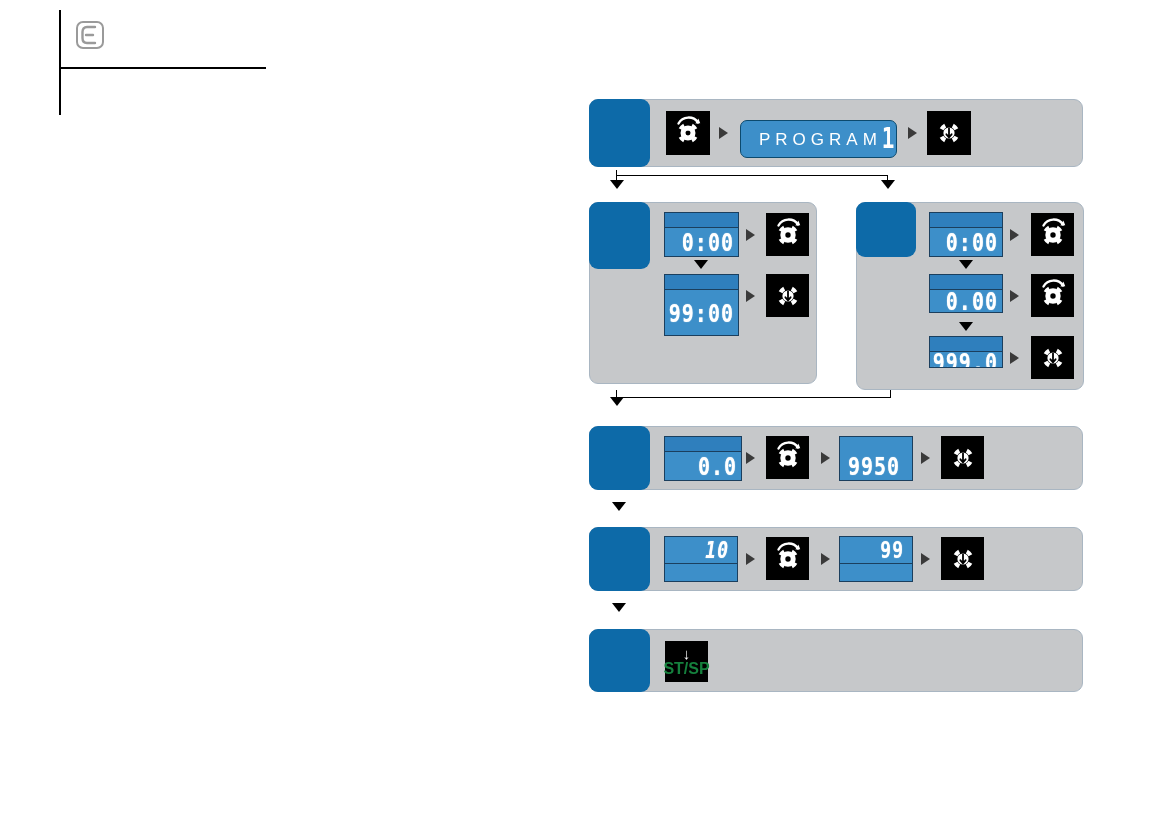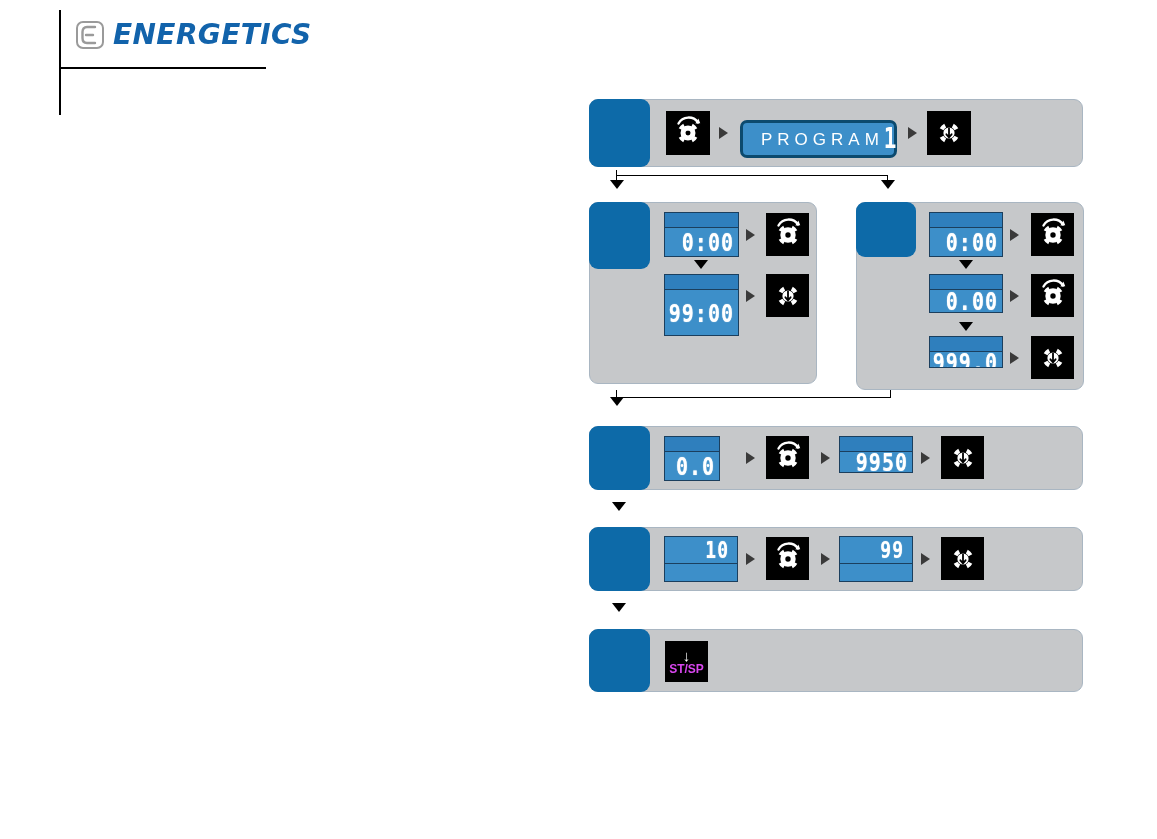--- a/index.html
+++ b/index.html
@@ -81,21 +81,21 @@
   .lcd.top-digits .lcd-main{
     flex:1 1 auto;border-bottom:1px solid #1b3f5e;
     align-items:center;justify-content:flex-end;padding-right:8px;
   }
   .lcd.top-digits .lcd-bar{flex:0 0 auto;border-bottom:none;background:#3d8fc9;}
 
   
   .prog-display{
     position:absolute;
     background:#3d8fc9;
-    border:3px solid #0c4a6e;
+    border:1px solid #0c4a6e;
     border-radius:7px;
     box-sizing:border-box;
     display:flex;align-items:center;justify-content:space-between;
     padding:0 14px 0 18px;
   }
   .prog-label{
     font-family:"Liberation Sans", sans-serif;
     color:#ffffff;font-size:17px;font-weight:normal;
     letter-spacing:5px;line-height:1;
   }
@@ -118,21 +118,21 @@
   .stsp{
     position:absolute;
     background:#000;
     box-sizing:border-box;
     display:flex;flex-direction:column;align-items:center;justify-content:center;
     gap:1px;
   }
   .stsp .stsp-arrow{line-height:1;color:#fff;font-size:15px;margin-bottom:-1px;}
   .stsp .stsp-label{
     font-family:"Liberation Sans", sans-serif;
-    color:#d946ef;font-size:12px;font-weight:bold;letter-spacing:0px;line-height:1;
+    color:#15803d;font-size:16px;font-weight:bold;letter-spacing:0px;line-height:1;
   }
 
   
   .tri-down{
     position:absolute;
     width:0;height:0;
     border-left:7px solid transparent;
     border-right:7px solid transparent;
     border-top:9px solid #000;
   }
@@ -154,21 +154,20 @@
   <div class="hdr-rule-v"></div>
   <div class="hdr-rule-h"></div>
 
   <div class="logo-wrap">
     <span class="logo-mark">
       <svg width="24" height="24" viewBox="0 0 24 24">
         <path d="M17 4 H9 C6 4 4.5 6 4.5 9 v6 c0 3 1.5 5 4.5 5 h8" fill="none" stroke="#9a9a9a" stroke-width="2.4" stroke-linecap="round"></path>
         <path d="M8 12 H15" fill="none" stroke="#9a9a9a" stroke-width="2.4" stroke-linecap="round"></path>
       </svg>
     </span>
-    <span class="logo-text">ENERGETICS</span>
   </div>
 </div>
 
 <div id="diagram">
 
   <div class="panel" style="left:589px;top:99px;width:494px;height:68px;"></div>
   <div class="blue-tab" style="left:589px;top:99px;width:61px;height:68px;"></div>
 
   <div class="icon-btn" style="left:666px;top:111px;width:44px;height:44px;">
     <svg width="36" height="36" viewBox="0 0 36 36">
@@ -330,21 +329,21 @@
   </div>
 
   <div class="line-v" style="left:616px;top:390px;height:9px;"></div>
   <div class="line-h" style="left:616px;top:397px;width:275px;"></div>
   <div class="line-v" style="left:890px;top:390px;height:8px;"></div>
   <div class="tri-down" style="left:610px;top:397px;"></div>
 
   <div class="panel" style="left:589px;top:426px;width:494px;height:64px;"></div>
   <div class="blue-tab" style="left:589px;top:426px;width:61px;height:64px;"></div>
 
-  <div class="lcd" style="left:664px;top:436px;width:56px;height:45px;">
+  <div class="lcd" style="left:664px;top:436px;width:78px;height:45px;">
     <div class="lcd-bar" style="height:14px;"></div>
     <div class="lcd-main">
       <span class="digits" style="font-size:20px;">0.0</span>
     </div>
   </div>
   <div class="tri-right" style="left:746px;top:452px;"></div>
   <div class="icon-btn" style="left:766px;top:436px;width:43px;height:43px;">
     <svg width="36" height="36" viewBox="0 0 36 36">
       <g stroke="#ffffff" stroke-width="4.2" fill="none">
         <path d="M10.6 14.2 A8.4 8.4 0 0 1 14.2 10.6"></path>
@@ -352,21 +351,21 @@
         <path d="M25.4 21.8 A8.4 8.4 0 0 1 21.8 25.4"></path>
         <path d="M14.2 25.4 A8.4 8.4 0 0 1 10.6 21.8"></path>
       </g>
       <circle cx="18" cy="18" r="5.2" fill="none" stroke="#ffffff" stroke-width="5"></circle>
       <path d="M8.5 8.5 A11.5 11.5 0 0 1 28 7.5" fill="none" stroke="#ffffff" stroke-width="2.4" stroke-linecap="round"></path>
       <path d="M28.4 3.6 L30.2 8.2 L25.4 8.6 Z" fill="#ffffff"></path>
     </svg>
   </div>
   <div class="tri-right" style="left:821px;top:452px;"></div>
 
-  <div class="lcd" style="left:839px;top:436px;width:74px;height:37px;">
+  <div class="lcd" style="left:839px;top:436px;width:74px;height:45px;align-items:center;">
     <div class="lcd-bar" style="height:14px;"></div>
     <div class="lcd-main">
       <span class="digits" style="font-size:20px;">9950</span>
     </div>
   </div>
   <div class="tri-right" style="left:921px;top:452px;"></div>
   <div class="icon-btn" style="left:941px;top:436px;width:43px;height:43px;">
     <svg width="36" height="36" viewBox="0 0 36 36">
       <g stroke="#ffffff" stroke-width="4.2" fill="none">
         <path d="M10.6 14.2 A8.4 8.4 0 0 1 14.2 10.6"></path>
@@ -378,21 +377,21 @@
       <path d="M18 13.3 L18 21.6 M15.4 19.3 L18 22.3 L20.6 19.3" stroke="#000000" stroke-width="1.8" fill="none" stroke-linecap="round"></path>
     </svg>
   </div>
 
   <div class="tri-down" style="left:612px;top:502px;"></div>
 
   <div class="panel" style="left:589px;top:527px;width:494px;height:64px;"></div>
   <div class="blue-tab" style="left:589px;top:527px;width:61px;height:64px;"></div>
 
   <div class="lcd top-digits" style="left:664px;top:536px;width:74px;height:46px;">
-    <div class="lcd-main" style="height:26px;flex:0 0 26px;">
+    <div class="lcd-main" style="height:26px;flex:0 0 26px;font-style:italic;">
       <span class="digits" style="font-size:18px;">10</span>
     </div>
     <div class="lcd-bar" style="flex:1 1 auto;"></div>
   </div>
   <div class="tri-right" style="left:746px;top:553px;"></div>
   <div class="icon-btn" style="left:766px;top:537px;width:43px;height:43px;">
     <svg width="36" height="36" viewBox="0 0 36 36">
       <g stroke="#ffffff" stroke-width="4.2" fill="none">
         <path d="M10.6 14.2 A8.4 8.4 0 0 1 14.2 10.6"></path>
         <path d="M21.8 10.6 A8.4 8.4 0 0 1 25.4 14.2"></path>

